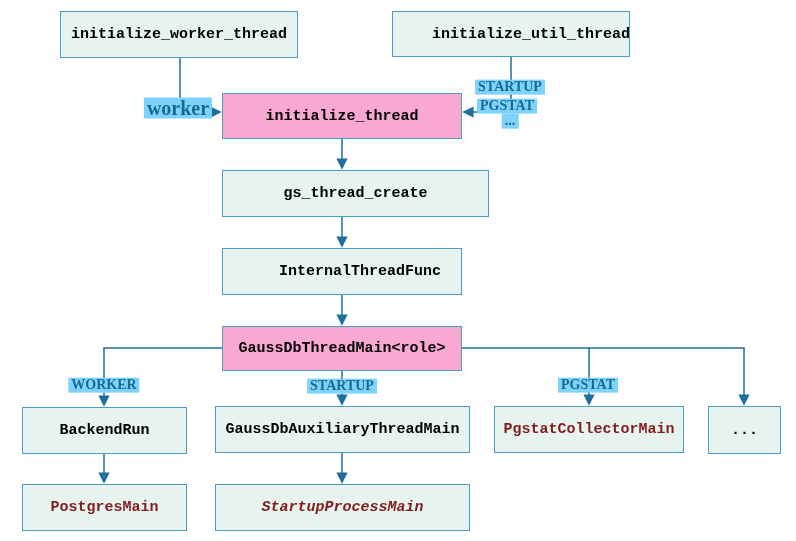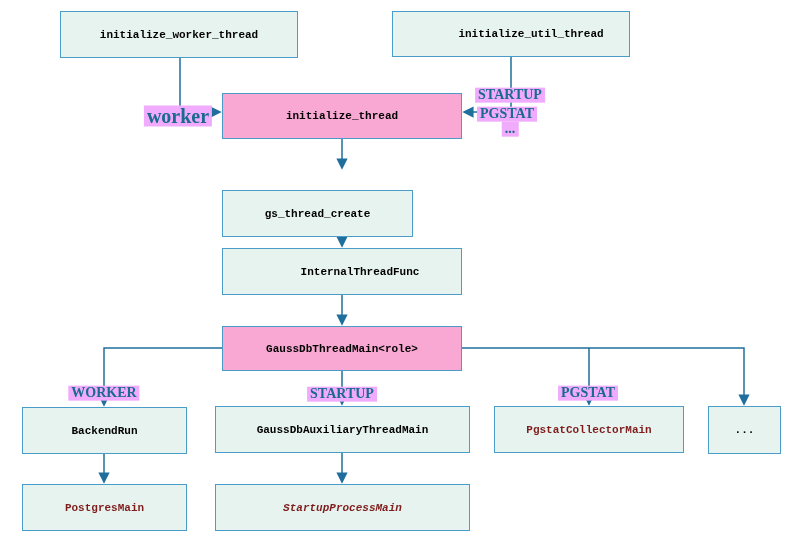--- a/index.html
+++ b/index.html
@@ -14,37 +14,36 @@
   .box{
     position:absolute;
     box-sizing:border-box;
     background:#e7f3ef;
     border:1.5px solid #4a9cc9;
     display:flex;align-items:center;justify-content:center;
   }
   .box-label{
     font-family:"Liberation Mono","DejaVu Sans Mono",monospace;
     font-weight:bold;
-    font-size:11px;
+    font-size:15px;
     white-space:nowrap;
     color:#000000;
     text-align:center;
   }
   .box-label.blue{color:#7f1d1d;}
   .edge-label{
     position:absolute;
     transform:translate(-50%,-50%);
-    background:#f0abfc;
+    background:#7dd3fc;
     padding:0 3px;
     font-family:"Liberation Serif","DejaVu Serif",serif;
     font-weight:bold;
     color:#1a6a8f;
     white-space:nowrap;
     line-height:1.05;
-    margin-top:8px;
   }
 </style>
 </head>
 <body>
 
 <div class="canvas">
   <svg id="edge-svg">
     <defs>
       <marker id="arrowhead" viewBox="0 0 10 10" refX="8.5" refY="5" markerWidth="7.5" markerHeight="7.5" orient="auto-start-reverse">
         <path id="arrowhead-path" d="M0,0 L10,5 L0,10 z" fill="#1f6f9c"></path>
@@ -65,21 +64,21 @@
   <div id="boxes">
       <div class="box" style="left: 60px; top: 11px; width: 238px; height: 47px; background: rgb(231, 243, 239); border-color: rgb(74, 156, 201);">
     <span class="box-label">initialize_worker_thread</span>
   </div>
       <div class="box" style="left: 392px; top: 11px; width: 238px; height: 46px; background: rgb(231, 243, 239); border-color: rgb(74, 156, 201); padding-left: 40px;">
     <span class="box-label">initialize_util_thread</span>
   </div>
       <div class="box" style="left: 222px; top: 93px; width: 240px; height: 46px; background: #f9a8d4; border-color: rgb(74, 156, 201);">
     <span class="box-label">initialize_thread</span>
   </div>
-      <div class="box" style="left: 222px; top: 170px; width: 191px; height: 47px; background: rgb(231, 243, 239); border-color: rgb(74, 156, 201); margin-top: 20px;">
+      <div class="box" style="left: 222px; top: 170px; width: 267px; height: 47px; background: rgb(231, 243, 239); border-color: rgb(74, 156, 201);">
     <span class="box-label">gs_thread_create</span>
   </div>
       <div class="box" style="left: 222px; top: 248px; width: 240px; height: 47px; background: rgb(231, 243, 239); border-color: rgb(74, 156, 201); padding-left: 36px;">
     <span class="box-label">InternalThreadFunc</span>
   </div>
       <div class="box" style="left: 222px; top: 326px; width: 240px; height: 45px; background: #f9a8d4; border-color: rgb(74, 156, 201);">
     <span class="box-label">GaussDbThreadMain&lt;role&gt;</span>
   </div>
       <div class="box" style="left: 22px; top: 407px; width: 165px; height: 47px; background: rgb(231, 243, 239); border-color: rgb(74, 156, 201);">
     <span class="box-label">BackendRun</span>

